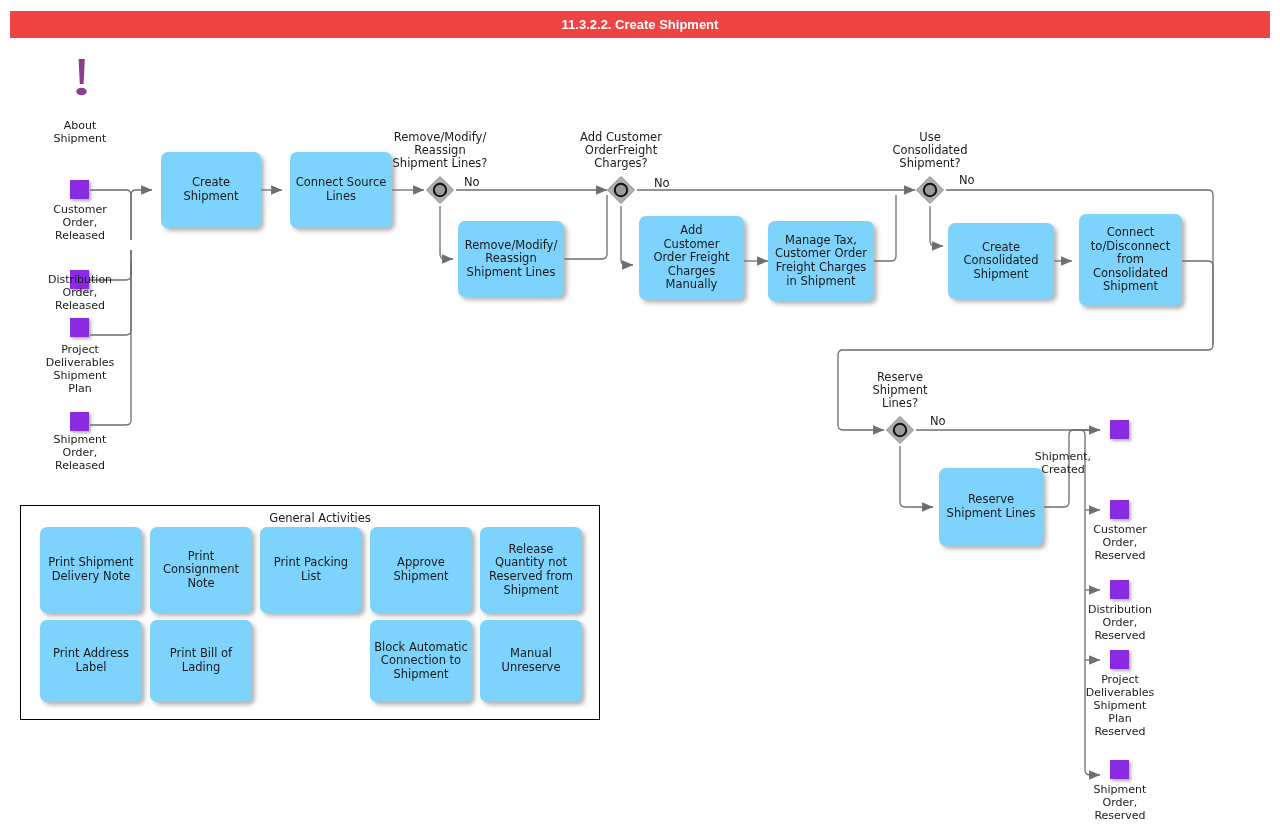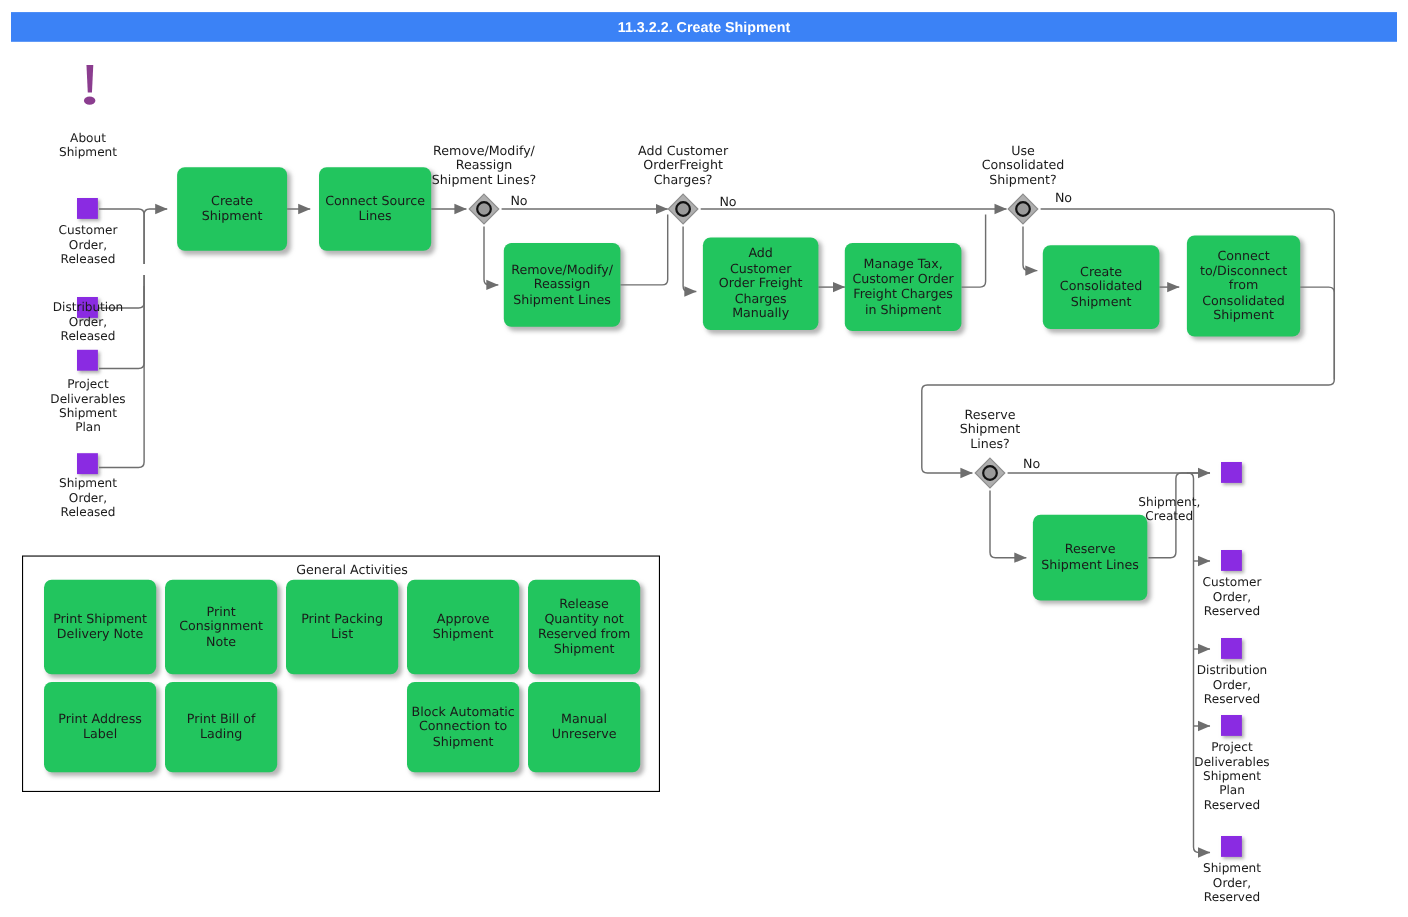--- a/index.html
+++ b/index.html
@@ -6,35 +6,35 @@
   body{
     width:1280px;height:834px;position:relative;overflow:hidden;
     font-family:"DejaVu Sans", sans-serif;
     color:#1a1a1a;
   }
   #canvas{position:absolute;left:0;top:0;width:1280px;height:834px;}
 
   
   .title-bar{
     position:absolute;left:10px;top:11px;width:1260px;height:27px;
-    background:#3b82f6;
+    background:#ef4444;
     display:flex;align-items:center;justify-content:center;
   }
   .title-bar .title-text{
     color:#ffffff;font-size:13px;font-weight:bold;
     font-family:"Liberation Sans", sans-serif;
     letter-spacing:0px;
   }
 
   
   #edges{position:absolute;left:0;top:0;width:1280px;height:834px;pointer-events:none;}
 
   
   .task{
-    position:absolute;background:#22c55e;border-radius:7px;
+    position:absolute;background:#7dd3fc;border-radius:7px;
     box-shadow:3px 3px 4px rgba(120,120,120,0.55);
     display:flex;align-items:center;justify-content:center;text-align:center;
     font-size:11.5px;line-height:13.6px;color:#1a1a1a;
     padding:2px 4px;box-sizing:border-box;
     font-family:"DejaVu Sans", sans-serif;
   }
 
   
   .event{
     position:absolute;width:19px;height:19px;background:#8A2BE2;

